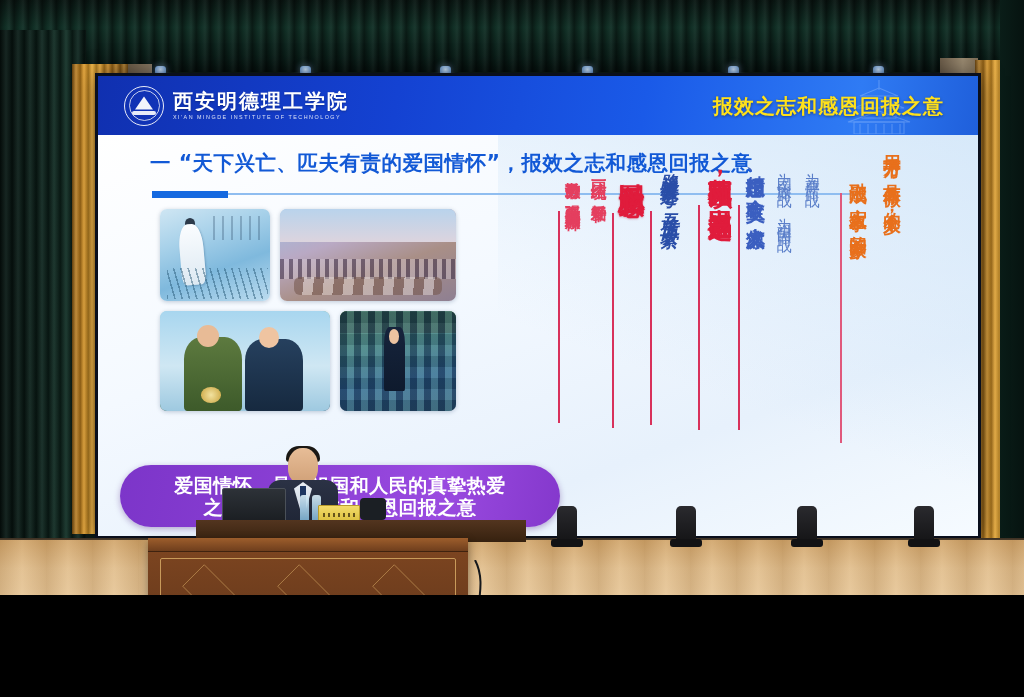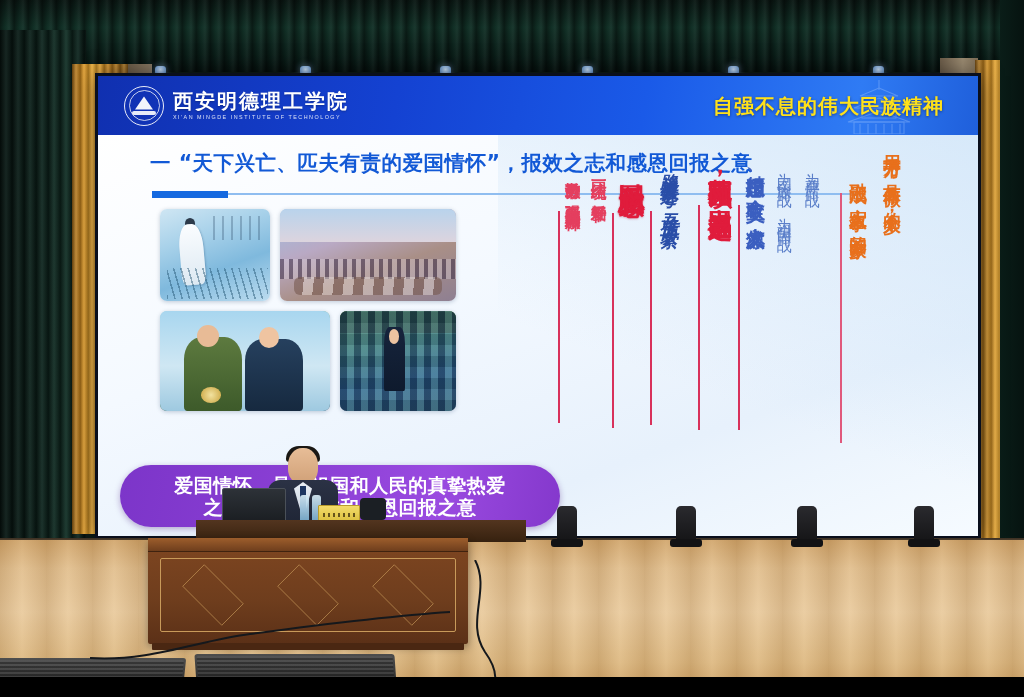--- a/index.html
+++ b/index.html
@@ -1,19 +1,19 @@
 <!DOCTYPE html>
 <html><head>
 <meta charset="utf-8">
 <style>
   html,body{margin:0;padding:0;background:#000;}
   body{width:1024px;height:697px;overflow:hidden;
        font-family:"Liberation Sans","DejaVu Sans",sans-serif;}
 
-  #scene{position:relative;width:1024px;height:677px;overflow:hidden;background:#0d1a16;}
+  #scene{position:relative;width:1024px;height:595px;overflow:hidden;background:#0d1a16;}
 
   
   .curtain-top{position:absolute;left:0;top:0;width:1024px;height:72px;
       background:linear-gradient(180deg,#0a1713 0%,#113026 38%,#0c211b 72%,#061310 100%);}
   .curtain-top::after{content:"";position:absolute;inset:0;
       background:repeating-linear-gradient(90deg,rgba(0,0,0,.55) 0px,rgba(0,0,0,.05) 5px,rgba(255,255,255,.05) 9px,rgba(0,0,0,.5) 14px);
       opacity:.8;}
   .curtain-left{position:absolute;left:0;top:30px;width:86px;height:520px;
       background:linear-gradient(90deg,#071612 0%,#0d241d 44%,#123127 78%,#0a1d18 100%);}
   .curtain-left::after{content:"";position:absolute;inset:0;
@@ -251,21 +251,21 @@
         <div class="logo-seal">
           <div class="bird"></div>
             <div class="wave"></div>
         </div>
         <div>
           <div class="brand-cn">西安明德理工学院</div>
           <div class="brand-en">XI'AN MINGDE INSTITUTE OF TECHNOLOGY</div>
         </div>
       </div>
 
-      <div class="header-title">自强不息的伟大民族精神</div>
+      <div class="header-title">报效之志和感恩回报之意</div>
     </div>
 
     <div class="slide-body">
       <div class="wash"></div>
 
       <div class="heading">一 “天下兴亡、匹夫有责的爱国情怀”，报效之志和感恩回报之意</div>
       <div class="rule">
           <div class="cap"></div>
         </div>
 

